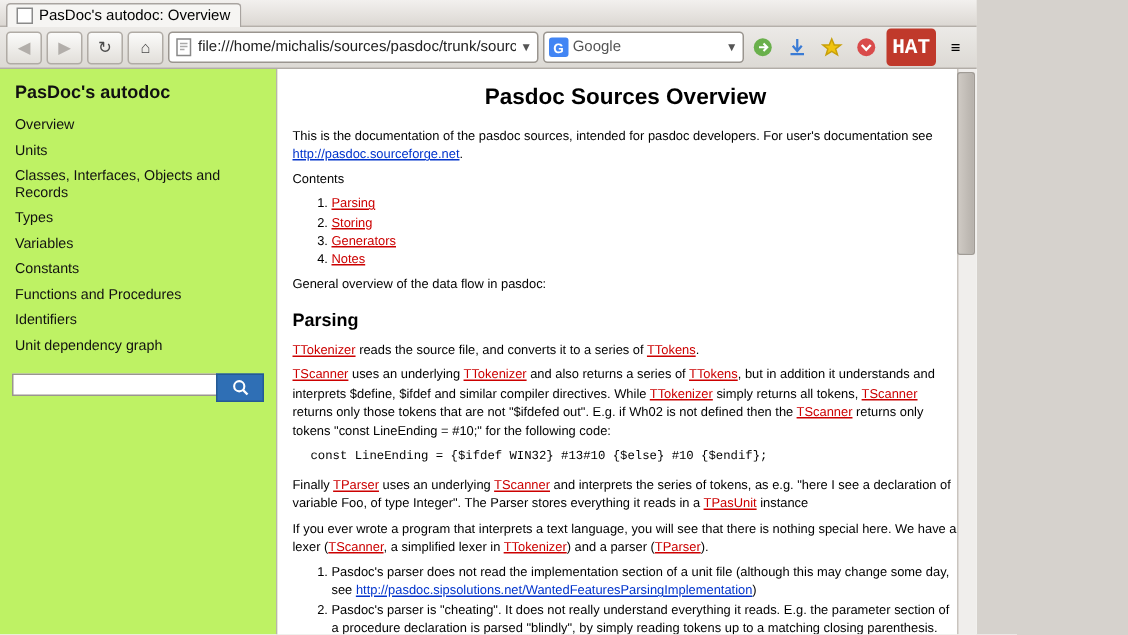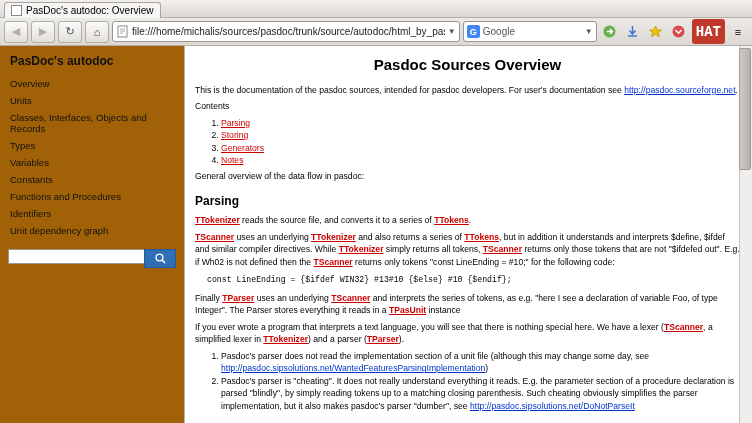--- a/index.html
+++ b/index.html
@@ -3,21 +3,21 @@
 <meta charset="utf-8">
 <style>
   html,body{margin:0;padding:0;}
   body{
     width:752px;height:423px;overflow:hidden;
     background:#d6d2cd;
     font-family:"Liberation Sans", sans-serif;
     font-size:11px;color:#000;
   }
   
-  .browser{width:752px;height:423px;display:flex;flex-direction:column;background:#e8e5e1;}
+  .browser{width:651px;height:423px;display:flex;flex-direction:column;background:#e8e5e1;}
   .titlebar{
     height:17px;background:linear-gradient(#f2f0ee,#dcd8d3);
     border-bottom:1px solid #b5b0aa;display:flex;align-items:center;padding:0 4px;
   }
   .tab{
     height:15px;margin-top:2px;background:#f6f5f3;border:1px solid #a9a4a0;
     border-bottom:none;border-radius:3px 3px 0 0;display:flex;align-items:center;
     padding:0 6px;font-size:10px;gap:4px;
   }
   .tab-favicon{width:9px;height:9px;border:1px solid #8a8a8a;background:#fff;display:inline-block;}
@@ -49,21 +49,21 @@
     display:flex;align-items:center;justify-content:center;border-radius:2px;flex:0 0 13px;}
   .search-text{flex:1;font-size:10px;color:#555;}
   .tb-icon{width:20px;height:20px;display:flex;align-items:center;justify-content:center;}
   .pill{
     height:17px;border-radius:3px;display:flex;align-items:center;padding:4px 4px;
     font-size:14px;color:#fff;font-weight:bold;font-family:Liberation Mono, monospace;
   }
   
   .page{flex:1;display:flex;background:#fff;overflow:hidden;position:relative;}
   .sidebar{
-    width:185px;background:#a16207;border-right:1px solid #b8b3ad;
+    width:185px;background:#bef264;border-right:1px solid #b8b3ad;
     padding:8px 0 0 0;box-sizing:border-box;
   }
   .sb-title{font-size:12px;font-weight:bold;padding:0 0 7px 10px;color:#111;}
   .sb-item{font-size:9.5px;padding:3px 0 3px 10px;color:#111;}
   .sb-search{display:flex;margin:10px 8px 0 8px;}
   .sb-search input{
     flex:1;height:15px;border:1px solid #9a958f;background:#fff;font-size:9px;
     padding:0 3px;box-sizing:border-box;outline:none;
   }
   .sb-search .sbtn{
@@ -71,21 +71,21 @@
     display:flex;align-items:center;justify-content:center;margin-left:-1px;
   }
   .content{
     flex:1;padding:6px 12px 0 10px;overflow:hidden;background:#fff;box-sizing:border-box;
     font-size:8.6px;line-height:1.45;color:#000;
   }
   .content h1{font-size:15px;margin:2px 0 8px 0;font-weight:bold;text-align:center;}
   .content h2{font-size:12px;margin:10px 0 4px 0;font-weight:bold;}
   .content p{margin:4px 0;}
   a{color:#0033cc;text-decoration:underline;}
-  a.red{color:#cc0000;font-weight:bold;}
+  a.red{color:#cc0000;}
   ol{margin:3px 0 3px 0;padding-left:26px;}
   ol li{margin:0;padding:0;}
   .toc a{color:#cc0000;}
   pre{
     font-family:"Liberation Mono", monospace;font-size:8.2px;margin:6px 0 6px 12px;
   }
   .scrollbar{
     position:absolute;right:0;top:0;width:12px;height:100%;
     background:#f0eeec;border-left:1px solid #c9c4be;
   }

